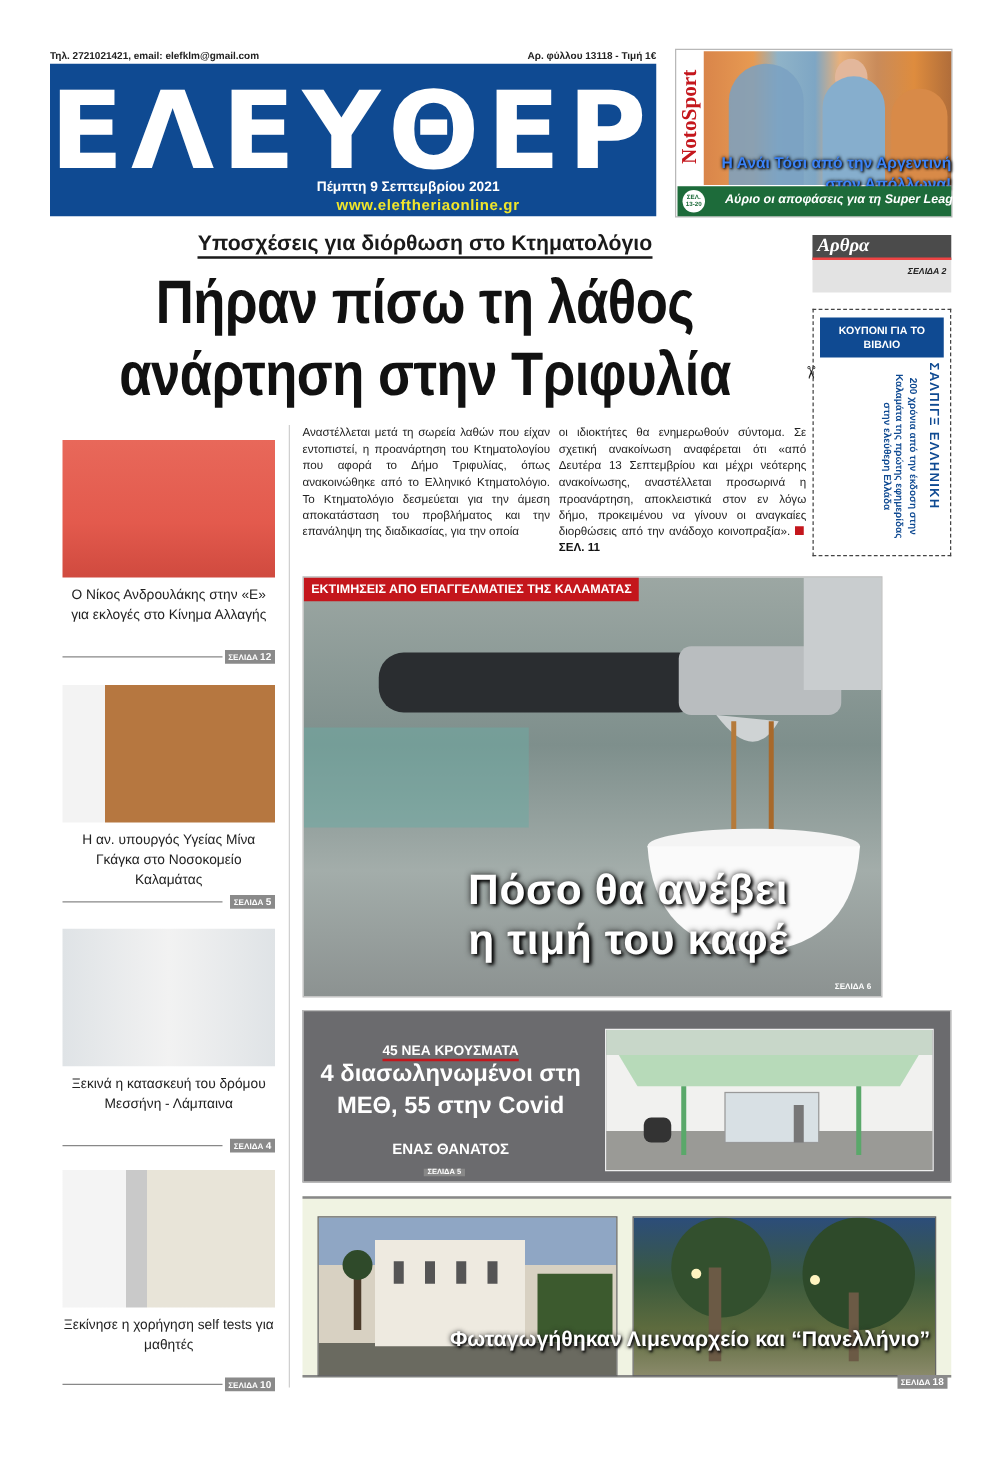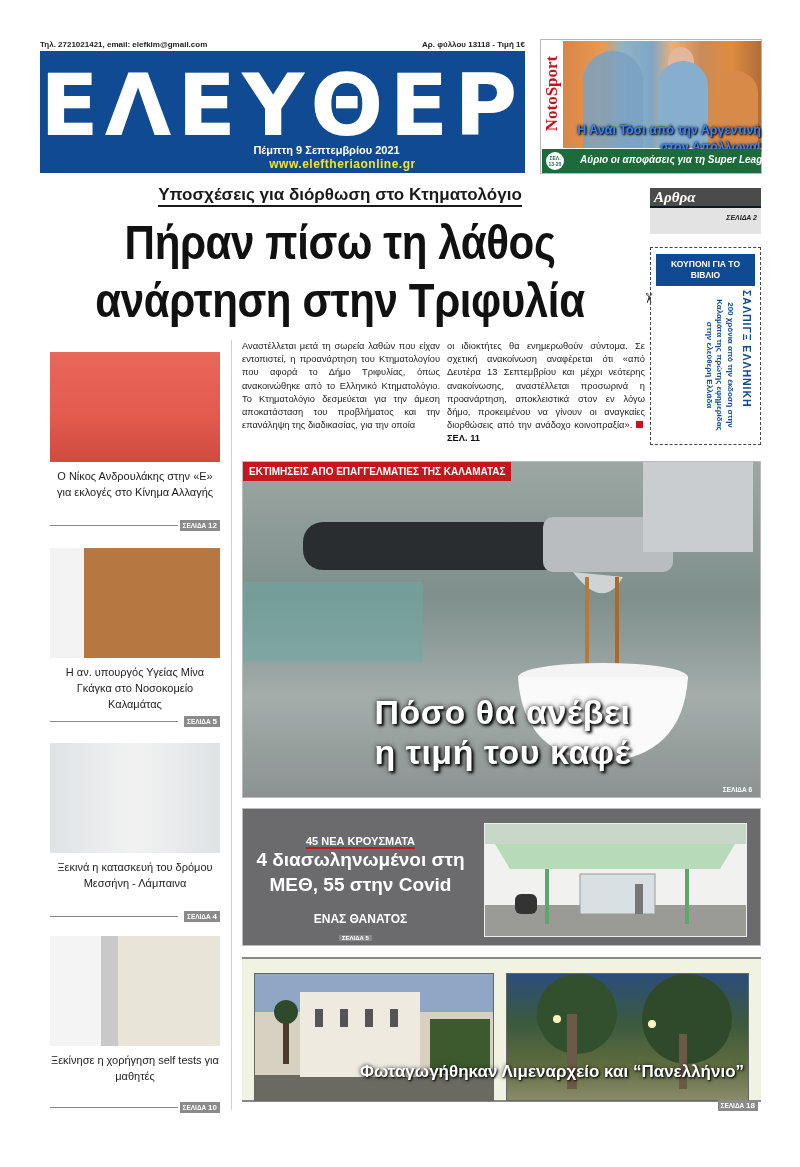--- a/index.html
+++ b/index.html
@@ -44,21 +44,21 @@
   
   .kicker { left: 40px; width: 600px; top: 185px; text-align: center; }
   .kicker span { font-family: "Liberation Sans", sans-serif; font-size: 17px; font-weight: bold; color: #1a1a1a;
                  border-bottom: 2px solid #1a1a1a; padding-bottom: 1px; }
   .headline { left: 40px; width: 600px; top: 213px; text-align: center;
               font-family: "Liberation Sans", sans-serif; font-weight: bold; font-size: 49px; line-height: 58px; color: #111;
               transform: scaleX(0.86); transform-origin: center top; letter-spacing: -0.5px; }
 
   
   .arthra { left: 650px; top: 188px; width: 111px; height: 46px; background: #e3e3e3; }
-  .arthra-head { position: absolute; left: 0; top: 0; width: 111px; height: 20px; background: #4b4b4b; border-bottom: 2px solid #0f172a; }
+  .arthra-head { position: absolute; left: 0; top: 0; width: 111px; height: 20px; background: #4b4b4b; border-bottom: 2px solid #ef4444; }
   .arthra-title { position: absolute; left: 4px; top: 1px; font-family: "Liberation Serif", serif; font-style: italic; font-weight: bold; font-size: 15px; color: #fff; }
   .arthra-page { position: absolute; right: 4px; top: 26px; font-size: 7px; font-weight: bold; font-style: italic; color: #222; }
 
   
   .coupon { left: 650px; top: 247px; width: 111px; height: 198px; border: 1px dashed #444; }
   .coupon-head { position: absolute; left: 5px; top: 6px; width: 99px; height: 32px; background: #0f4a92;
                  color: #fff; font-size: 8.5px; font-weight: bold; text-align: center; line-height: 11px; padding-top: 5px; }
   .scissors { left: 643px; top: 290px; font-size: 14px; color: #222; transform: rotate(90deg); }
   .coupon-rot { position: absolute; left: 0; top: 0; width: 150px; height: 100px;
                 transform-origin: 0 0; transform: translate(104px, 42px) rotate(90deg); }
@@ -81,21 +81,21 @@
   .page-tag { position: absolute; right: 0; height: 11px; padding: 0 3px; background: #8a8a8a; color: #fff;
               font-size: 6.5px; font-weight: bold; line-height: 11px; }
   .page-tag b { font-size: 8px; }
 
   .img-andr { background: linear-gradient(180deg, #e8685a 0%, #e35a4d 60%, #d04a3f 100%); }
   .img-gk { background: linear-gradient(90deg, #f3f3f3 0 20%, #b67740 20% 100%); }
   .img-road { background: linear-gradient(90deg, #dfe3e6, #f2f2f2 50%, #dfe3e6); }
   .img-pharm { background: linear-gradient(90deg, #f4f4f4 0 30%, #c9c9c9 30% 40%, #e8e4d8 40% 100%); }
 
   
-  .coffee { left: 242px; top: 461px; width: 519px; height: 337px; overflow: hidden; border: 1px solid #bbb;
+  .coffee { left: 242px; top: 461px; width: 464px; height: 337px; overflow: hidden; border: 1px solid #bbb;
             background: linear-gradient(180deg, #9ca7a3 0%, #7e8f8c 40%, #a3adaa 70%, #8c9291 100%); }
   .coffee-band { position: absolute; left: 0; top: 0; height: 19px; padding: 0 6px; background: #c4161c; color: #fff;
                  font-size: 10px; font-weight: bold; line-height: 19px; white-space: nowrap; }
   .coffee-title { position: absolute; left: 0; width: 519px; top: 230px; text-align: center; font-size: 34px; font-weight: bold;
                   line-height: 40px; color: #fff; text-shadow: 2px 2px 3px #000, 0 0 5px #222; letter-spacing: 0.5px; }
   .coffee-page { position: absolute; right: 8px; bottom: 4px; font-size: 6.5px; font-weight: bold; color: #fff; }
 
   
   .covid { left: 242px; top: 808px; width: 519px; height: 138px; background: #6b6b6e; border: 1px solid #bbb; padding-left: 33px; }
   .covid-kick { position: absolute; left: 0; width: 235px; top: 22px; text-align: center; }

